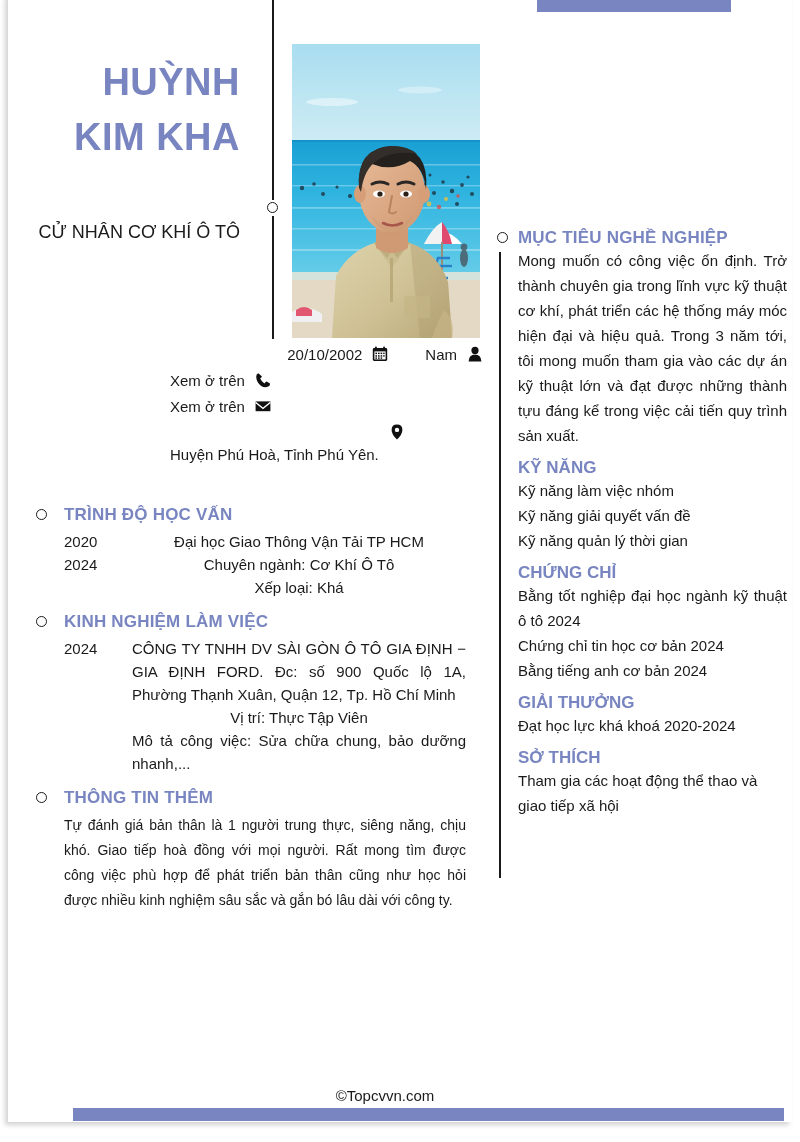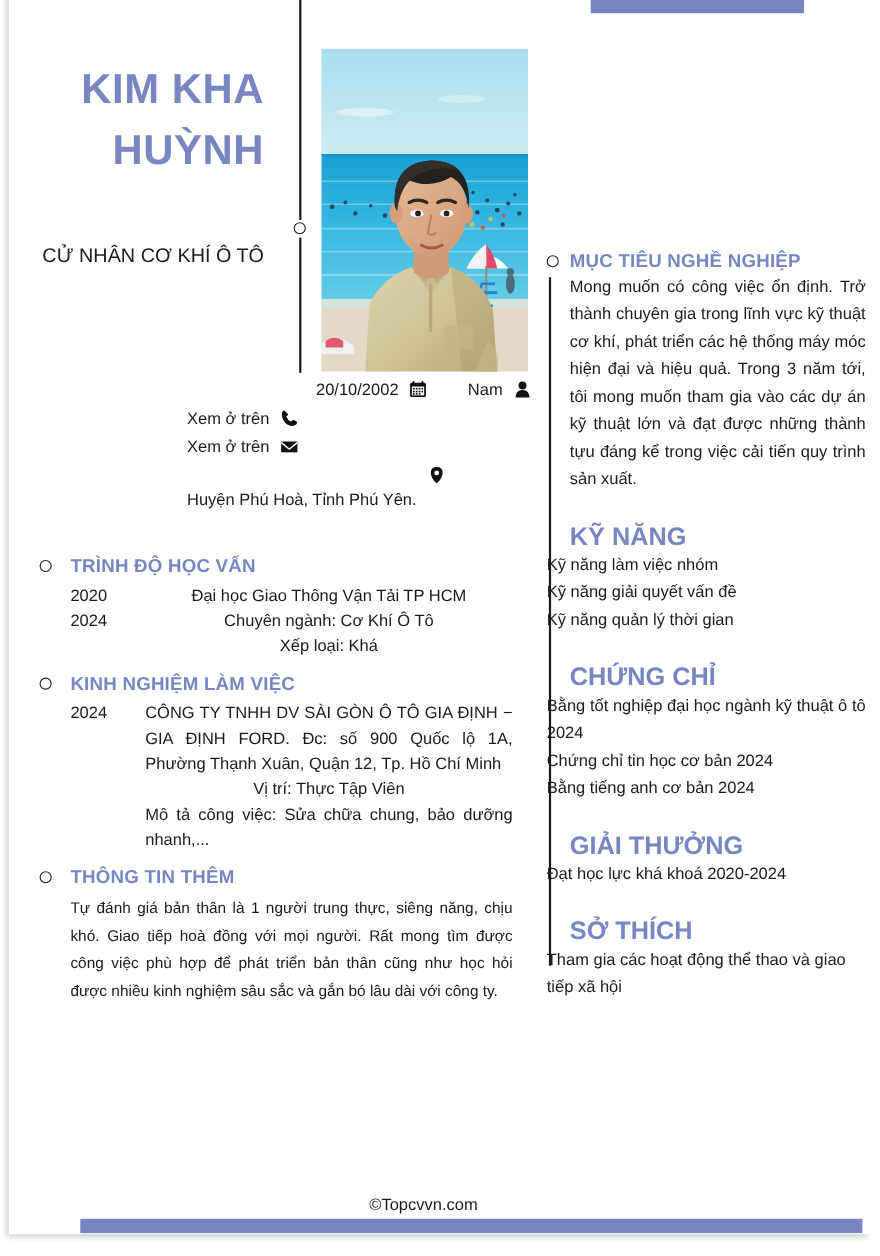--- a/index.html
+++ b/index.html
@@ -231,26 +231,26 @@
   .rbody {
     margin-left: 21px;
     font-size: 15px;
     color: #1a1a1a;
     line-height: 25px;
   }
   .rbody.just { text-align: justify; }
   .rsec-head {
     margin-left: 21px;
     color: var(--accent);
-    font-size: 23px;
+    font-size: 17px;
     font-weight: bold;
-    margin-top: 26px;
+    margin-top: 10px;
     white-space: nowrap;
   }
-  .rlist { }
+  .rlist { margin-left: 21px; }
   .rlist div {
     font-size: 15px;
     color: #1a1a1a;
     line-height: 25px;
   }
 
   
   .footer {
     position: absolute;
     left: 0px;
@@ -264,22 +264,22 @@
 </head>
 <body>
 
 <div class="page">
   <div class="sheet"></div>
 
   <div class="top-bar"></div>
   <div class="bottom-bar"></div>
 
   <div class="name-block">
+    <div class="name-line">HUỲNH</div>
     <div class="name-line">KIM KHA</div>
-    <div class="name-line">HUỲNH</div>
   </div>
 
   <div class="job-title">CỬ NHÂN CƠ KHÍ Ô TÔ</div>
 
   <div class="vline-top"></div>
   <div class="vline-circle"></div>
   <div class="vline-bot"></div>
 
   <div class="photo">
     <svg width="188" height="294" viewBox="0 0 188 294" xmlns="http://www.w3.org/2000/svg">

